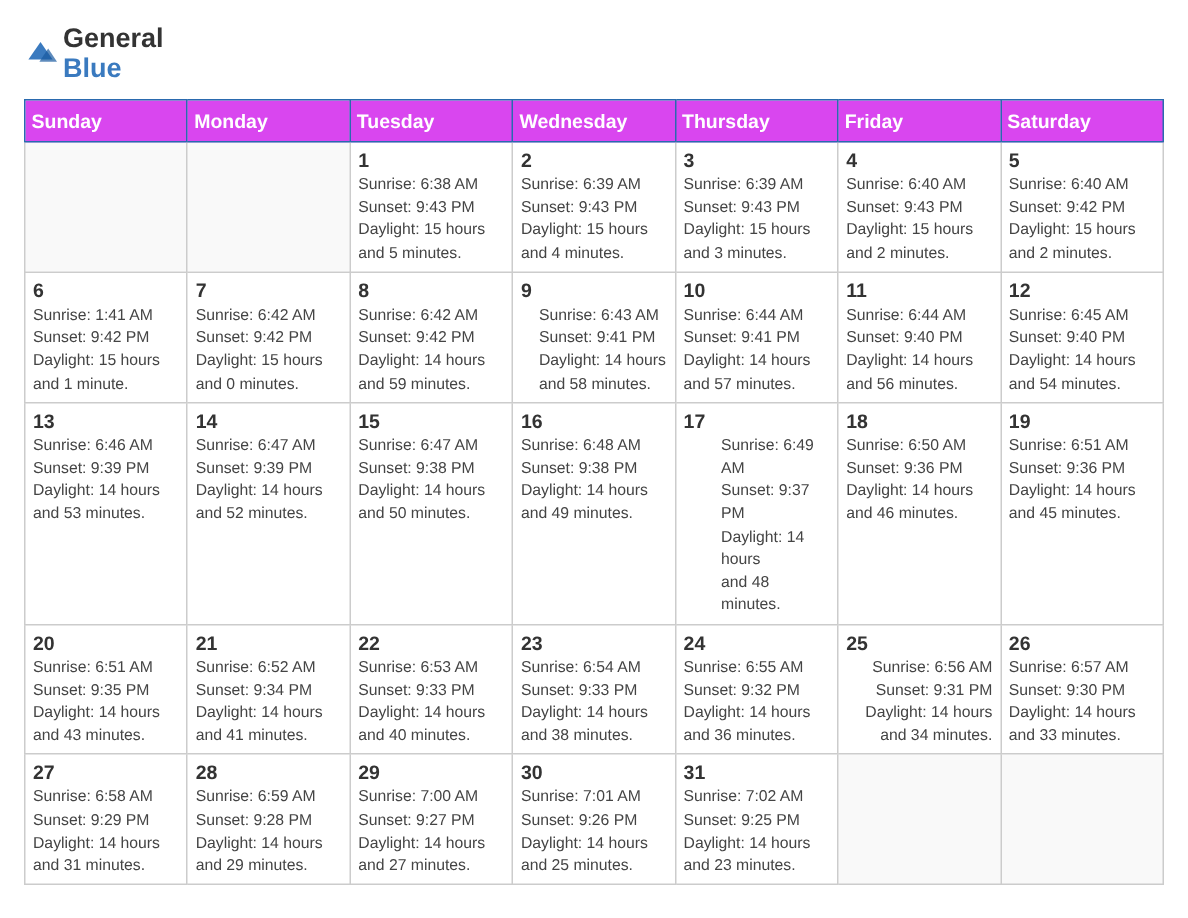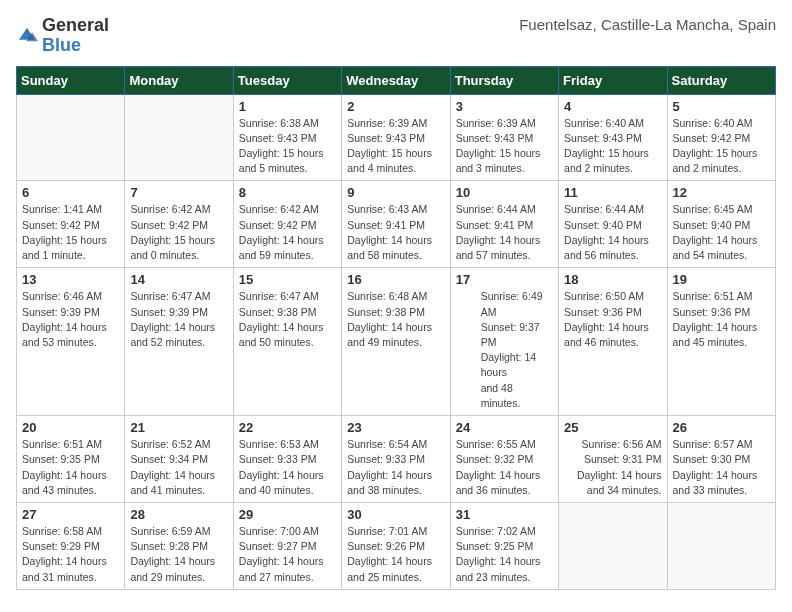--- a/index.html
+++ b/index.html
@@ -49,21 +49,21 @@
     .subtitle {
       font-size: 15px;
       color: #555;
     }
     .calendar {
       width: 100%;
       border-collapse: collapse;
       border: 1px solid #ccc;
     }
     .calendar th {
-      background-color: #14532d;
+      background-color: #d946ef;
       color: #fff;
       padding: 6px 4px;
       font-size: 13px;
       font-weight: bold;
       border: 1px solid #2a6aaf;
       text-align: left;
     }
     .calendar td {
       border: 1px solid #ccc;
       vertical-align: top;
@@ -100,21 +100,20 @@
       <polygon points="22,10 30,22 14,22" fill="#1a5a9f" opacity="0.7"></polygon>
     </svg>
     <div>
       <div>
         <span class="logo-text-general">General</span><br>
         <span class="logo-text-blue">Blue</span>
       </div>
     </div>
   </div>
   <div class="title-section">
-    <div class="subtitle">Fuentelsaz, Castille-La Mancha, Spain</div>
   </div>
 </div>
 
 <table class="calendar">
   <thead>
     <tr>
     <th>Sunday</th>
         <th>Monday</th>
         <th>Tuesday</th>
         <th>Wednesday</th>
@@ -180,21 +179,21 @@
         </td>
         <td>
           <span class="day-number">8</span>
           <div class="day-info" style="white-space: pre-line;">Sunrise: 6:42 AM
 Sunset: 9:42 PM
 Daylight: 14 hours
 and 59 minutes.</div>
         </td>
         <td>
           <span class="day-number">9</span>
-          <div class="day-info" style="white-space: pre-line;">Sunrise: 6:43 AM
+          <div class="day-info" style="white-space: pre-line; margin-left: 12px;">Sunrise: 6:43 AM
 Sunset: 9:41 PM
 Daylight: 14 hours
 and 58 minutes.</div>
         </td>
         <td>
           <span class="day-number">10</span>
           <div class="day-info" style="white-space: pre-line;">Sunrise: 6:44 AM
 Sunset: 9:41 PM
 Daylight: 14 hours
 and 57 minutes.</div>

